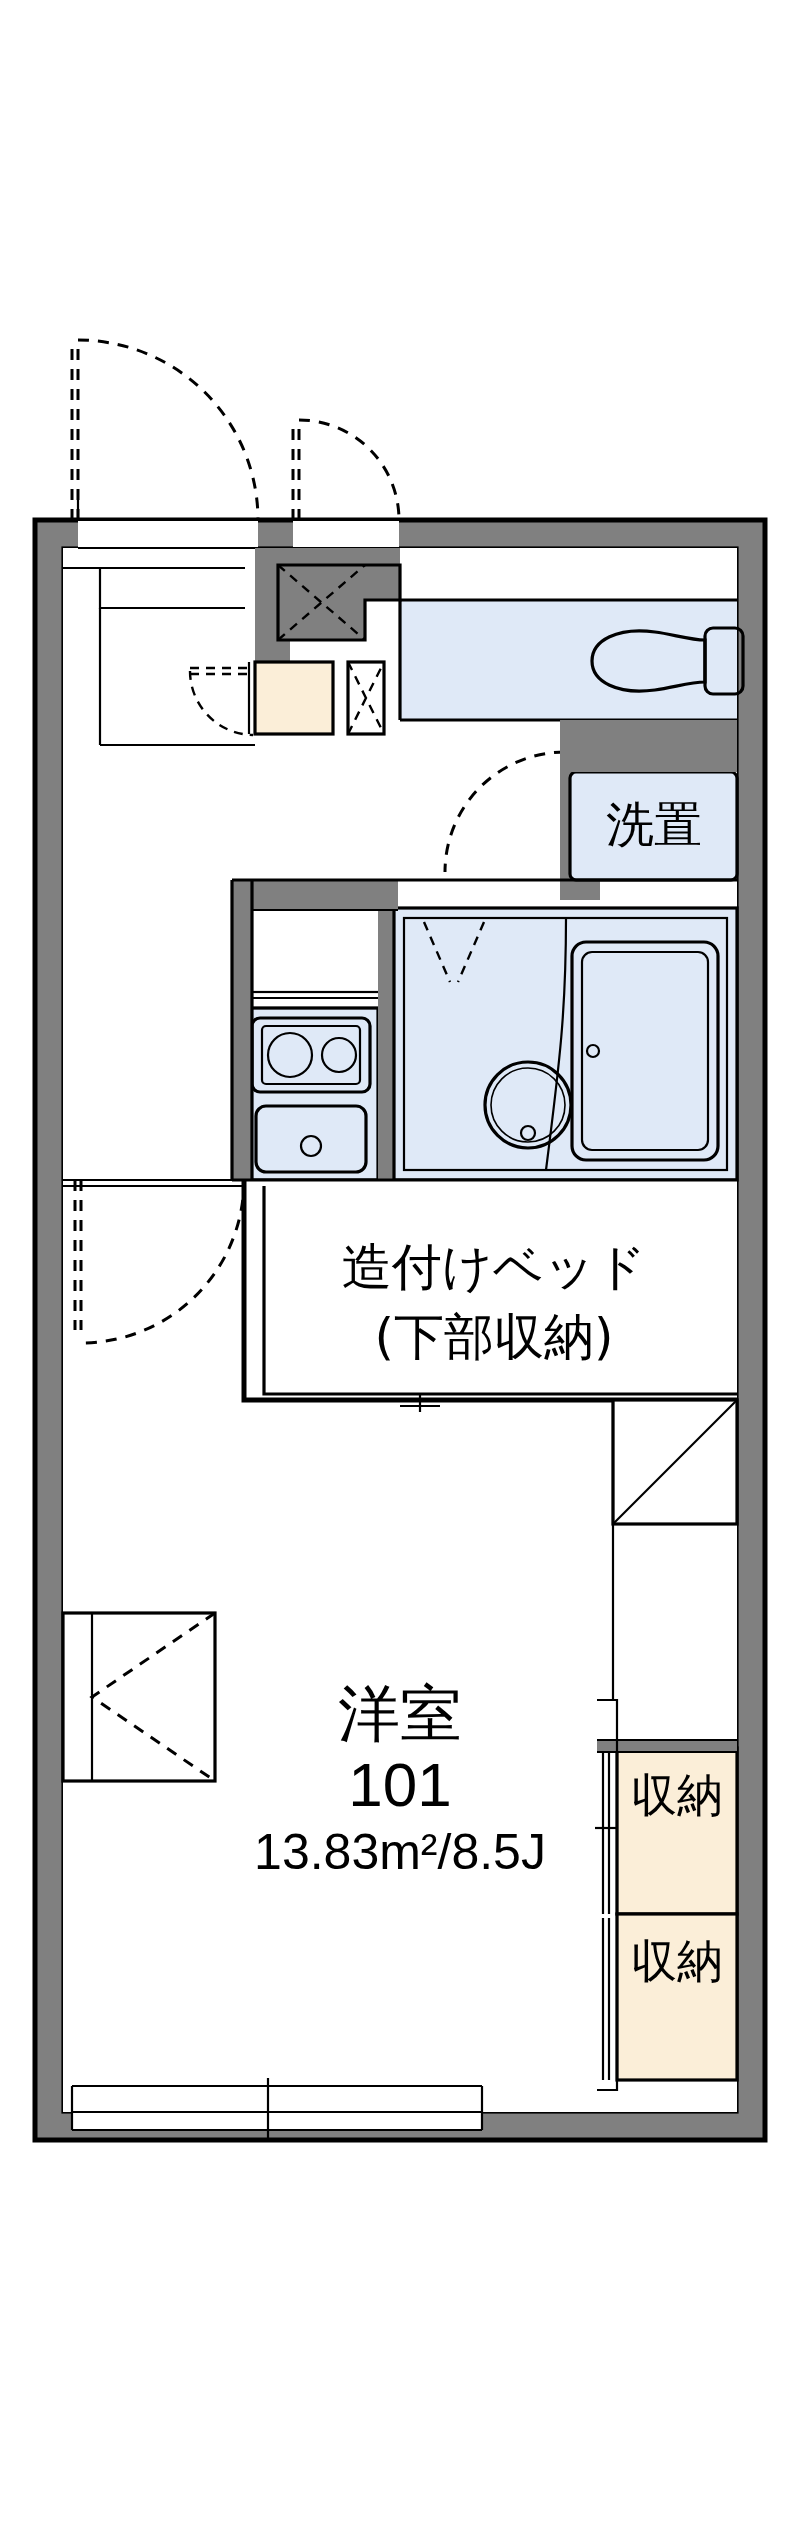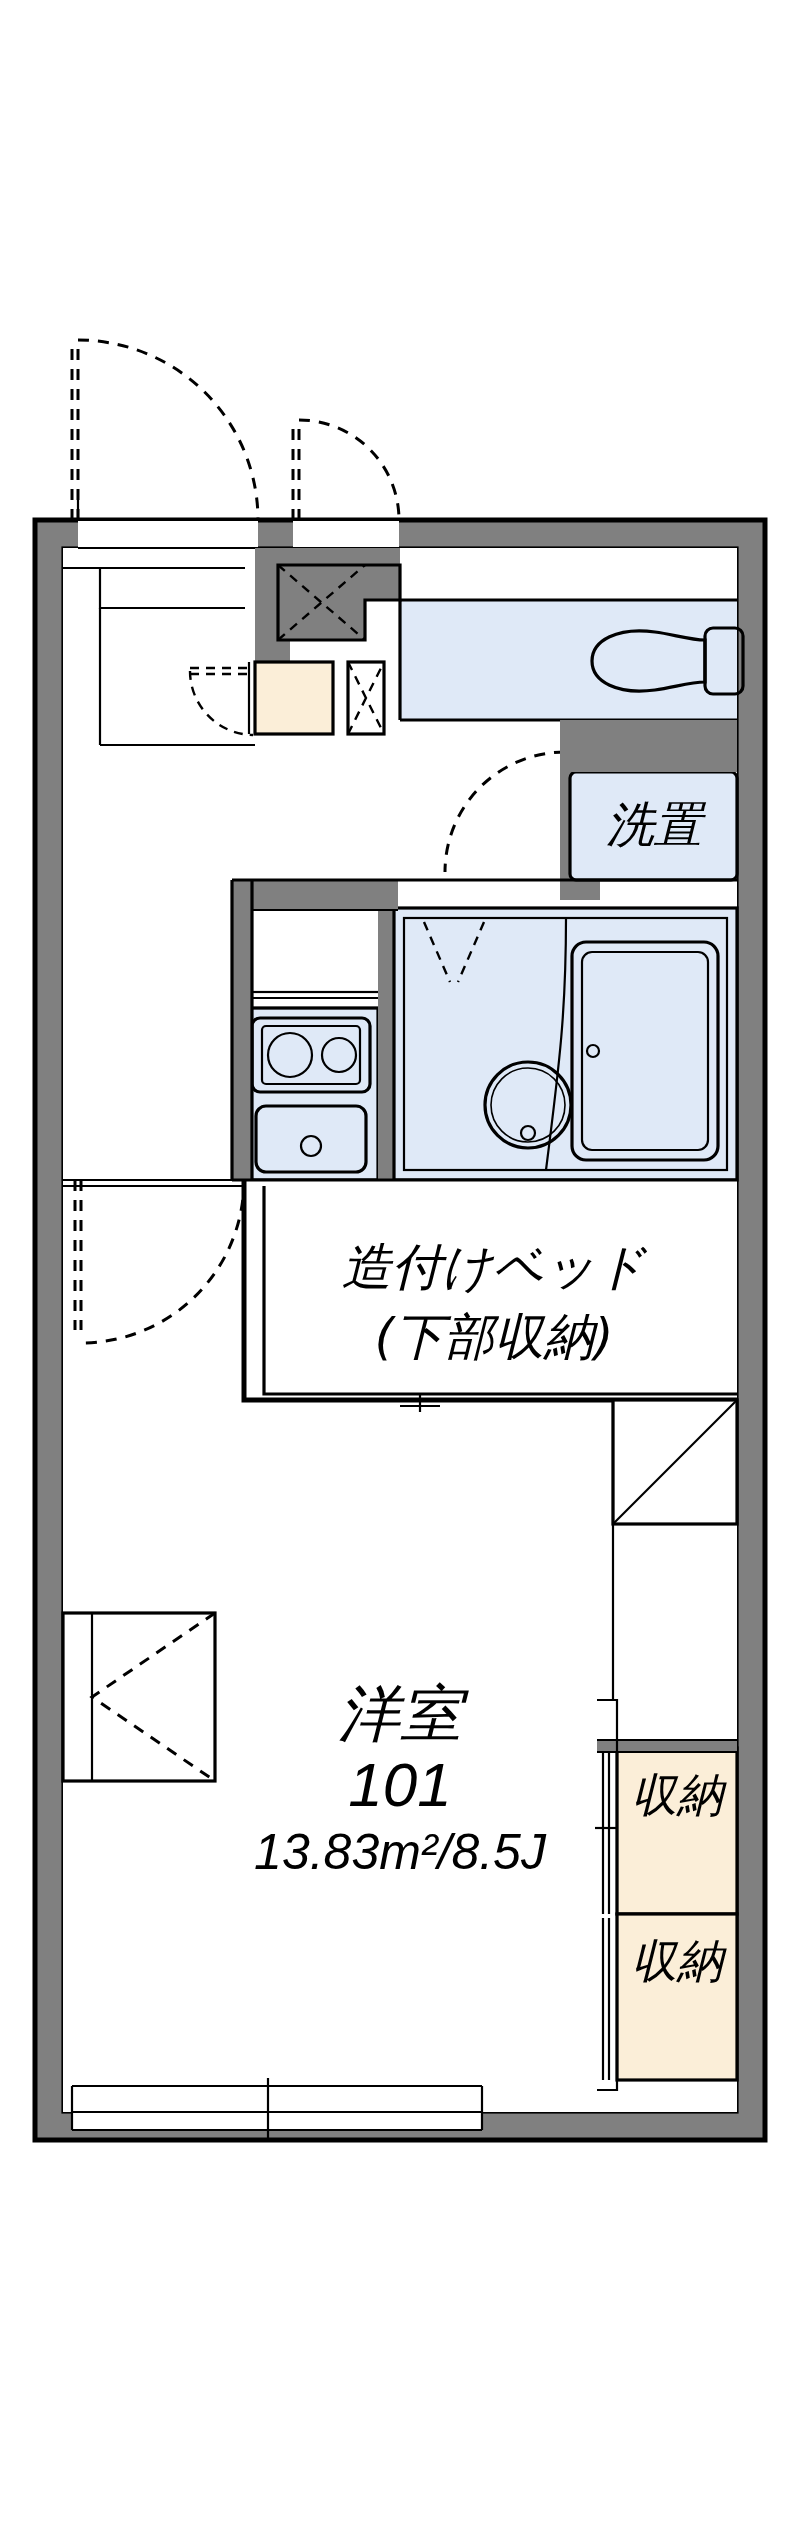--- a/index.html
+++ b/index.html
@@ -12,21 +12,20 @@
     width: 800px;
     height: 2539px;
     font-family: "Liberation Sans", sans-serif;
     overflow: hidden;
   }
   #plan-root {
     position: relative;
     width: 800px;
     height: 2539px;
     background: #ffffff;
-    font-style: italic;
   }
   svg#floorplan {
     display: block;
     width: 800px;
     height: 2539px;
   }
   .wall-fill      { fill: #808080; }
   .room-white     { fill: #ffffff; }
   .wet-fill       { fill: #dfe9f7; }
   .closet-fill    { fill: #fbeed8; }

